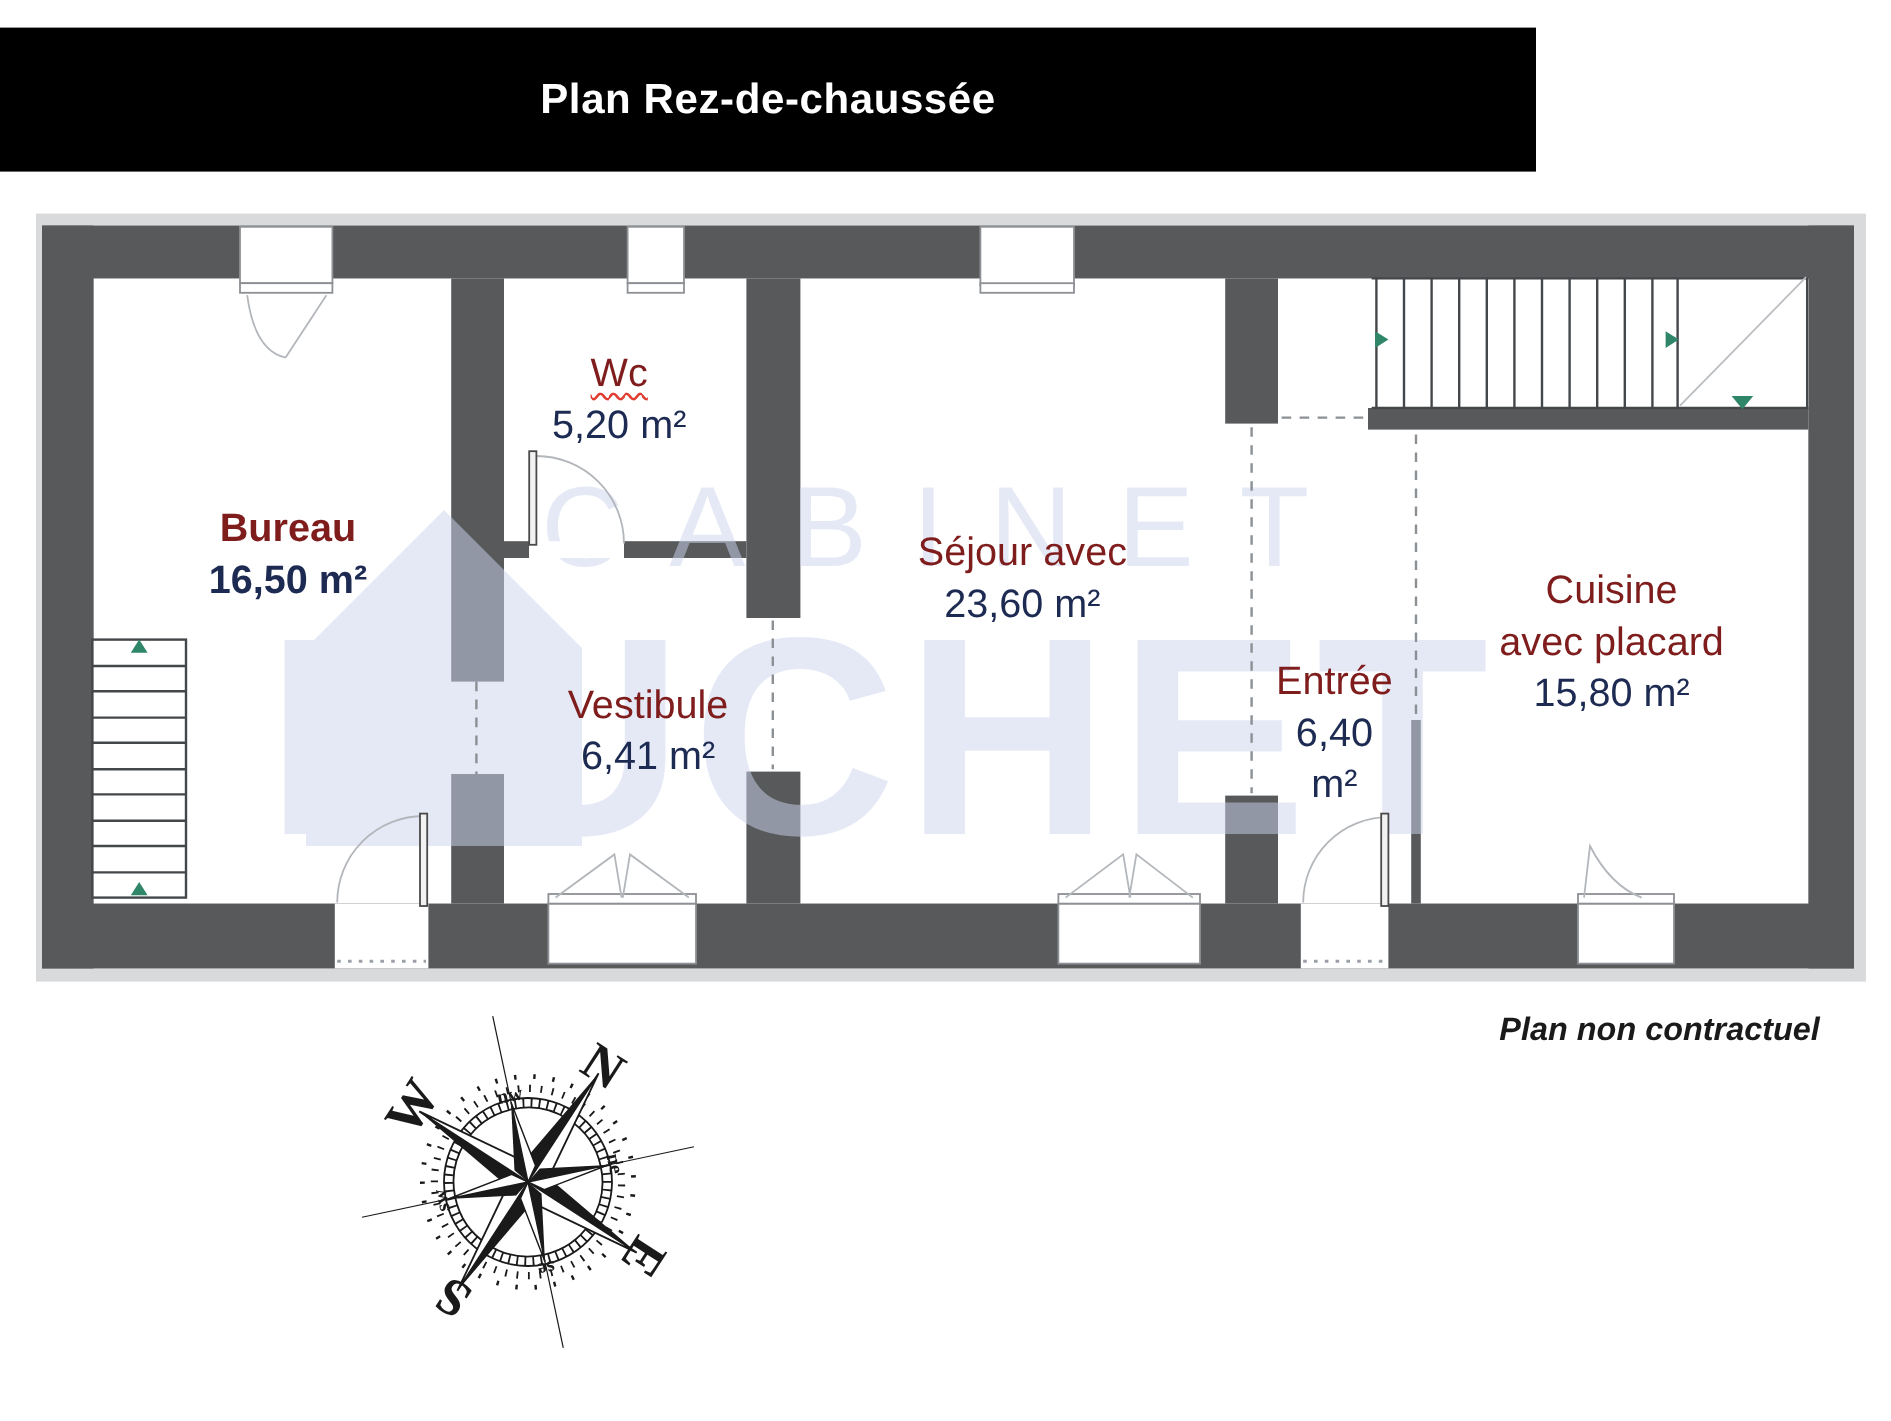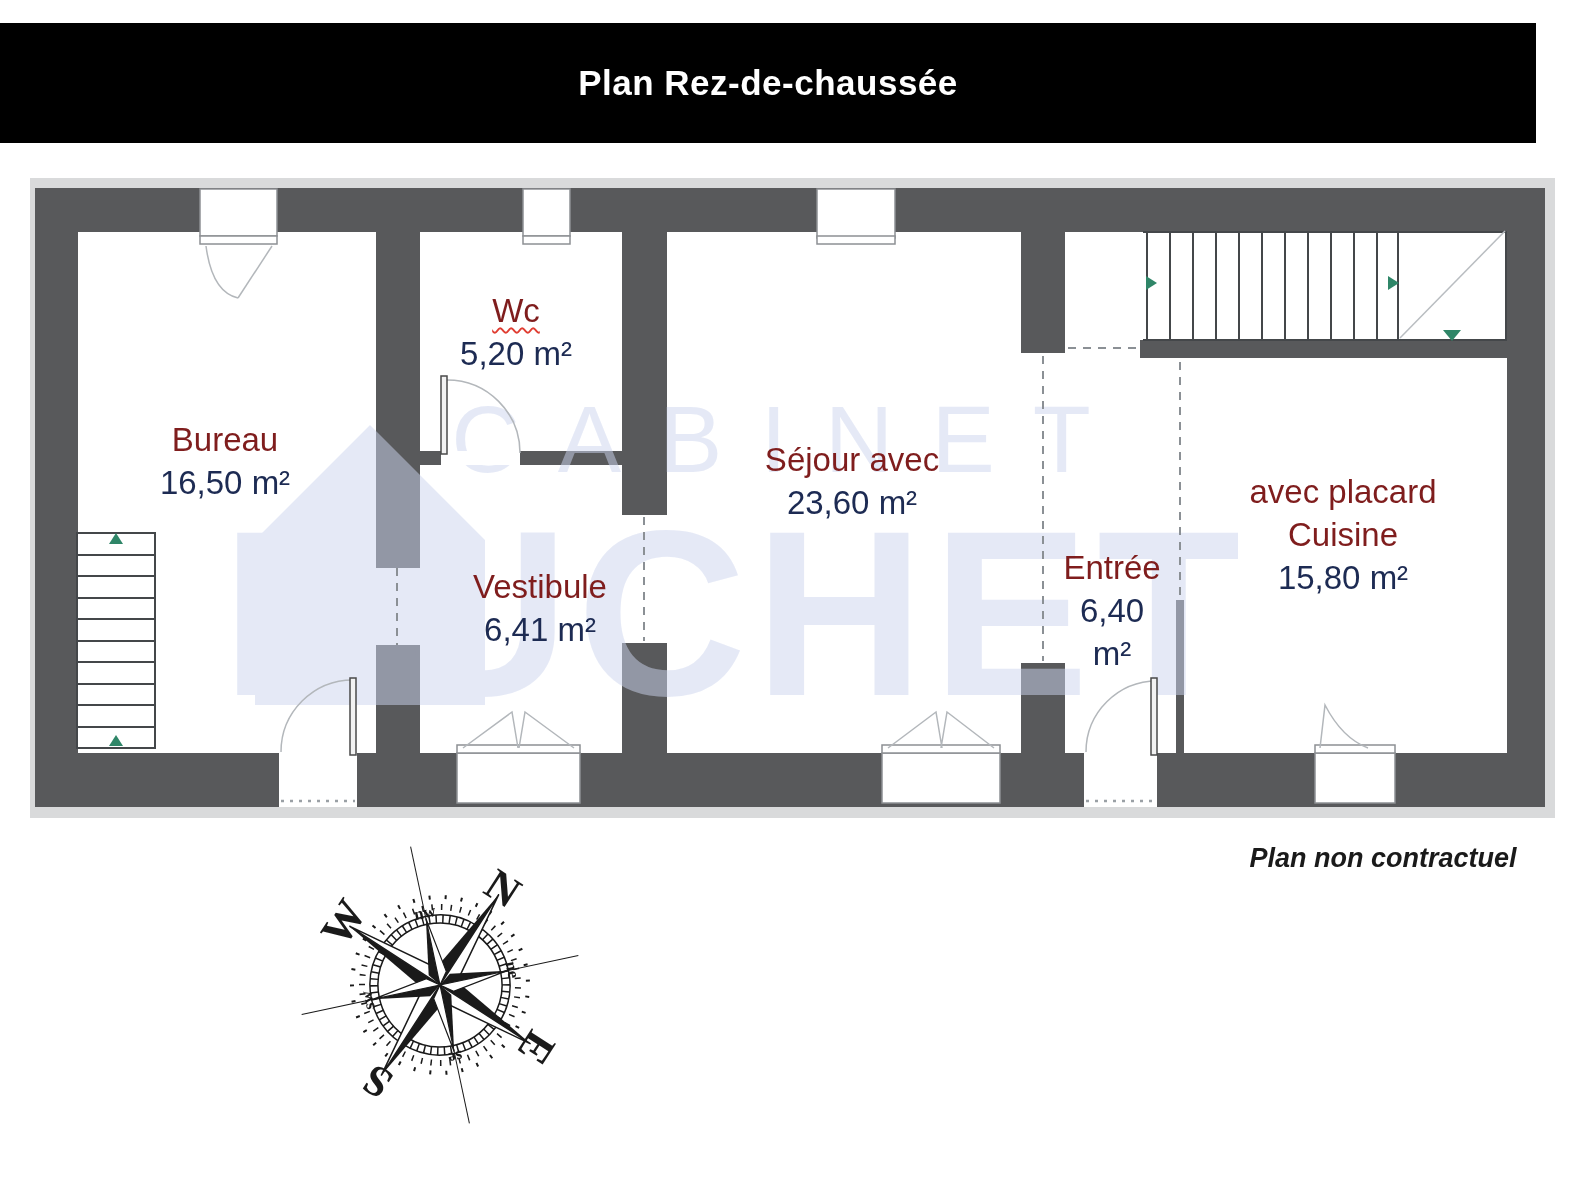--- a/index.html
+++ b/index.html
@@ -1,18 +1,18 @@
 <!DOCTYPE html>
 <html><head>
 <meta charset="utf-8">
 <style>
   html,body{margin:0;padding:0;background:#ffffff;}
   #stage{position:relative;width:1576px;height:1184px;background:#ffffff;overflow:hidden;
          font-family:"Liberation Sans","DejaVu Sans",sans-serif;}
-  #title-band{position:absolute;left:0;top:23px;width:1536px;height:120px;background:#000;
+  #title-band{position:absolute;left:0;top:23px;width:1280px;height:120px;background:#000;
               display:flex;align-items:center;justify-content:center;}
   #title-band .t{color:#fff;font-size:35px;font-weight:600;letter-spacing:.5px;}
   #plan-svg{position:absolute;left:0;top:0;}
   .room-label{position:absolute;transform:translate(-50%,-50%);text-align:center;
               font-size:33px;line-height:43px;white-space:nowrap;z-index:5;}
   .room-name{color:#7f1d1d;}
   .room-area{color:#1d2b53;}
   .wavy{text-decoration:underline wavy #e03c31;text-decoration-thickness:2px;text-underline-offset:5px;}
   #disclaimer{position:absolute;left:1383px;top:858px;transform:translate(-50%,-50%);
               font-style:italic;font-weight:600;font-size:27px;color:#1a1a1a;white-space:nowrap;z-index:5;}
@@ -211,21 +211,21 @@
         <text transform="rotate(180) translate(0,-115)" font-size="44" dominant-baseline="central">S</text>
         <text transform="rotate(270) translate(0,-115)" font-size="44" dominant-baseline="central">W</text>
         <text transform="rotate(315) translate(0,-74)" font-size="17" dominant-baseline="central">nw</text>
         <text transform="rotate(45) translate(0,-74)" font-size="17" dominant-baseline="central">ne</text>
         <text transform="rotate(135) translate(0,-74)" font-size="17" dominant-baseline="central">se</text>
         <text transform="rotate(225) translate(0,-74)" font-size="17" dominant-baseline="central">sw</text>
       </g>
     </g>
   </svg>
 
-  <div class="room-label" style="left:225px;top:461px;">
+  <div class="room-label" style="left:240px;top:461px;font-weight:bold;">
     <div class="room-name">Bureau</div>
     <div class="room-area">16,50 m²</div>
   </div>
 
   <div class="room-label" style="left:516px;top:332px;">
     <div class="room-name wavy">Wc</div>
     <div class="room-area">5,20 m²</div>
   </div>
 
   <div class="room-label" style="left:520px;top:608px;margin-left:20px;">
@@ -238,20 +238,20 @@
     <div class="room-area">23,60 m²</div>
   </div>
 
   <div class="room-label" style="left:1112px;top:565px;margin-top:45px;">
     <div class="room-name">Entrée</div>
     <div class="room-area">6,40</div>
     <div class="room-area">m²</div>
   </div>
 
   <div class="room-label" style="left:1343px;top:534px;">
+    <div class="room-name">Cuisine</div>
     <div class="room-name">avec placard</div>
-    <div class="room-name">Cuisine</div>
     <div class="room-area">15,80 m²</div>
   </div>
 
   <div id="disclaimer">Plan non contractuel</div>
 
 </div>
 
 </body></html>

